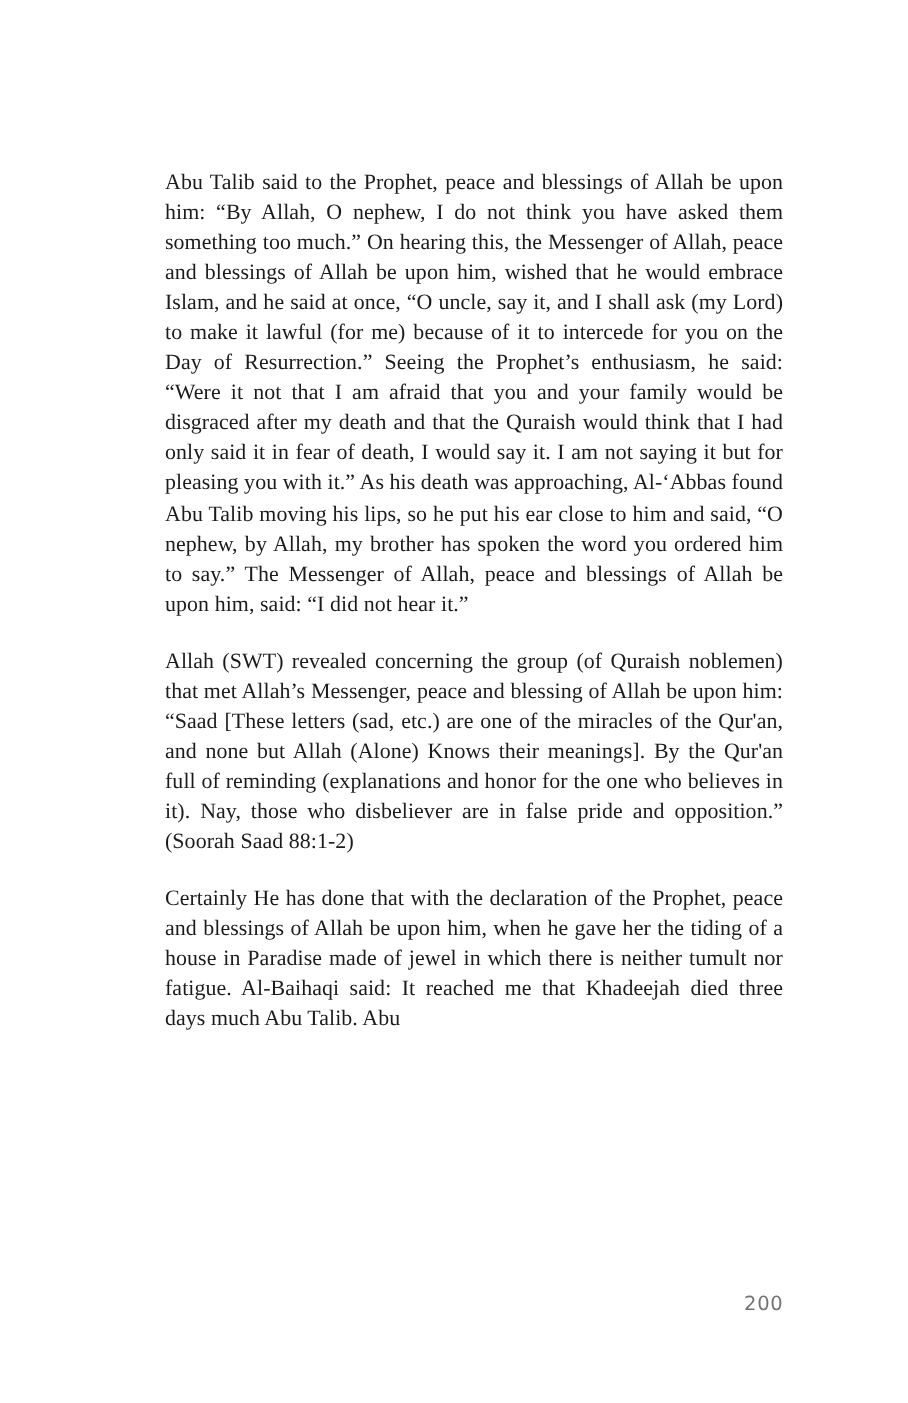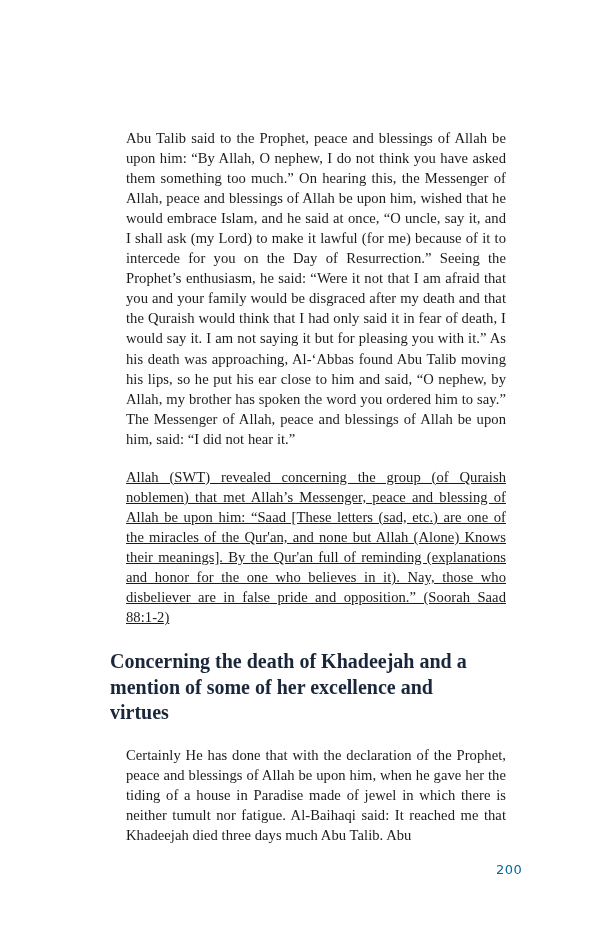--- a/index.html
+++ b/index.html
@@ -18,49 +18,47 @@
       left: 110px;
       top: 112px;
       width: 412px;
     }
     .para {
       font-family: "Liberation Serif", "DejaVu Serif", serif;
       font-size: 14.6px;
       line-height: 20.05px;
       color: #1b1b1b;
       text-align: justify;
-      margin: 16px;
+      margin: 0;
       letter-spacing: 0.05px;
     }
     .para + .para {
       margin-top: 18px;
-      text-decoration: underline;
     }
     .heading {
       font-family: "Liberation Serif", "DejaVu Serif", serif;
       font-weight: bold;
       font-size: 20px;
       line-height: 25.5px;
       color: #1a2639;
       margin: 22px 0 19px 0;
       width: 380px;
     }
     .page-number {
       position: absolute;
       left: 496px;
       top: 862px;
       font-family: "DejaVu Sans", "Liberation Sans", sans-serif;
       font-size: 13px;
-      color: #0369a1;
+      color: #737373;
       letter-spacing: 0.5px;
     }
   </style>
 </head>
 <body>
 
 <div class="page">
   <p class="para">Abu Talib said to the Prophet, peace and blessings of Allah be upon him: “By Allah, O nephew, I do not think you have asked them something too much.” On hearing this, the Messenger of Allah, peace and blessings of Allah be upon him, wished that he would embrace Islam, and he said at once, “O uncle, say it, and I shall ask (my Lord) to make it lawful (for me) because of it to intercede for you on the Day of Resurrection.” Seeing the Prophet’s enthusiasm, he said: “Were it not that I am afraid that you and your family would be disgraced after my death and that the Quraish would think that I had only said it in fear of death, I would say it. I am not saying it but for pleasing you with it.” As his death was approaching, Al-‘Abbas found Abu Talib moving his lips, so he put his ear close to him and said, “O nephew, by Allah, my brother has spoken the word you ordered him to say.” The Messenger of Allah, peace and blessings of Allah be upon him, said: “I did not hear it.”</p>
   <p class="para">Allah (SWT) revealed concerning the group (of Quraish noblemen) that met Allah’s Messenger, peace and blessing of Allah be upon him: “Saad [These letters (sad, etc.) are one of the miracles of the Qur'an, and none but Allah (Alone) Knows their meanings]. By the Qur'an full of reminding (explanations and honor for the one who believes in it). Nay, those who disbeliever are in false pride and opposition.” (Soorah Saad 88:1-2)</p>
-  <h2 class="heading">Concerning the death of Khadeejah and a mention of some of her excellence and virtues</h2>
   <p class="para">Certainly He has done that with the declaration of the Prophet, peace and blessings of Allah be upon him, when he gave her the tiding of a house in Paradise made of jewel in which there is neither tumult nor fatigue. Al-Baihaqi said: It reached me that Khadeejah died three days much Abu Talib. Abu</p>
 </div>
 
 <div class="page-number">200</div>
 
 </body></html>

